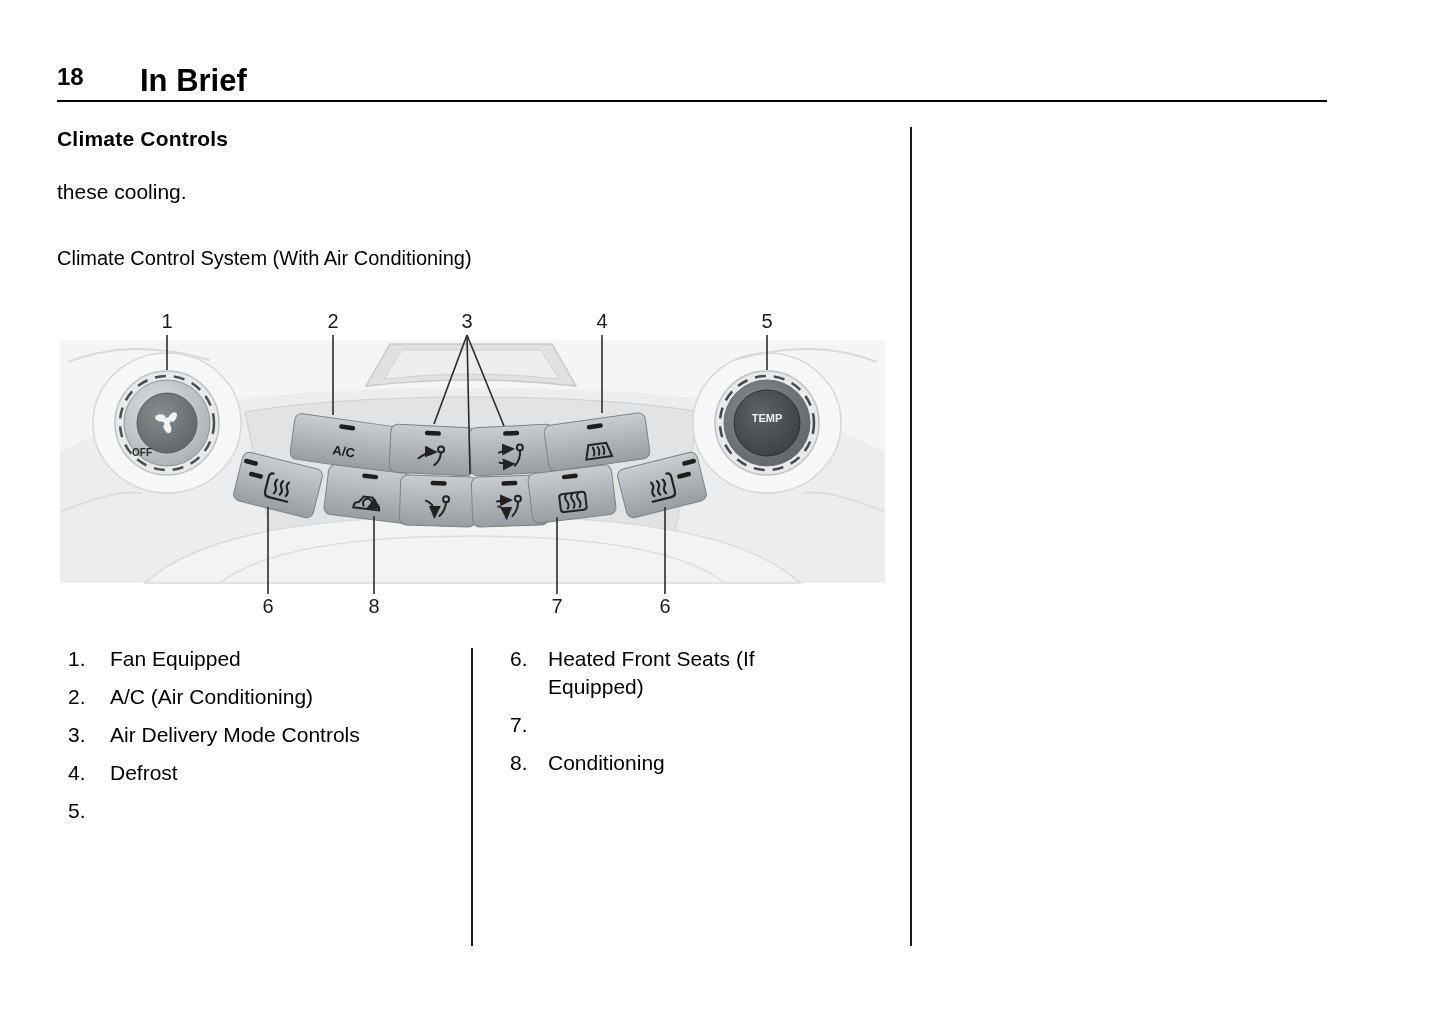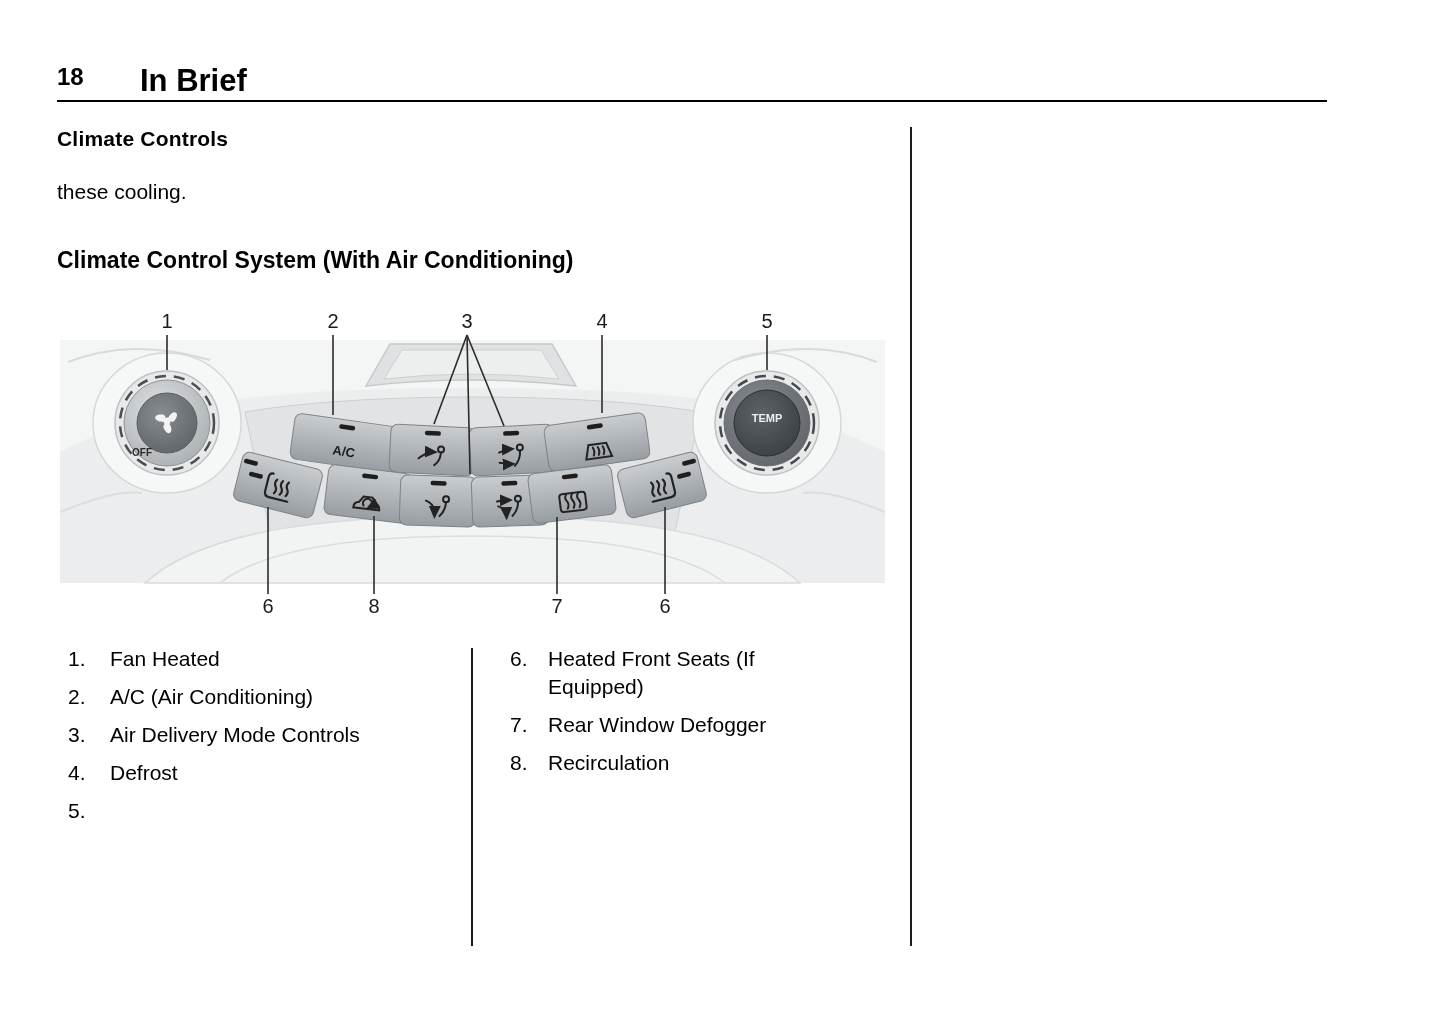--- a/index.html
+++ b/index.html
@@ -6,21 +6,21 @@
   html,body { background:#ffffff; }
   .page {
     position:relative; width:1445px; height:1026px; background:#ffffff;
     font-family:"Liberation Sans", sans-serif; color:#000; overflow:hidden;
   }
   .hdr-num { position:absolute; left:57px; top:63px; font-size:24px; font-weight:bold;text-align:right; }
   .hdr-sec { position:absolute; left:140px; top:63px; font-size:31px; font-weight:bold; }
   .hdr-rule { position:absolute; left:57px; top:100px; width:1270px; height:2px; background:#000; }
   .title { position:absolute; left:57px; top:127px; font-size:21px; font-weight:bold; letter-spacing:0.2px; }
   .intro { position:absolute; left:57px; top:178px; font-size:21px; line-height:27px; }
-  .subhead { position:absolute; left:57px; top:247px; font-size:23px; font-weight:bold; }
+  .subhead { position:absolute; left:57px; top:247px; font-size:20px; font-weight:normal; }
   .figure { position:absolute; left:60px; top:310px; width:825px; height:310px; }
   .legend-left  { position:absolute; left:68px;  top:645px; }
   .legend-right { position:absolute; left:510px; top:645px; }
   .legend-item { display:flex; font-size:21px; line-height:28px; margin-bottom:10px; }
   .legend-left  .legend-item .num { width:42px; flex:none; }
   .legend-right .legend-item .num { width:38px; flex:none; }
   .legend-item .lbl { max-width:250px; }
   .col-divider  { position:absolute; left:471px; top:648px; width:2px; height:298px; background:#1c1c1c; }
   .page-divider { position:absolute; left:910px; top:127px; width:2px; height:819px; background:#1c1c1c; }
 </style>
@@ -232,21 +232,21 @@
       <text x="208" y="303" text-anchor="middle">6</text>
       <text x="314" y="303" text-anchor="middle">8</text>
       <text x="497" y="303" text-anchor="middle">7</text>
       <text x="605" y="303" text-anchor="middle">6</text>
     </g>
   </svg>
 
   <div class="legend-left">
     <div class="legend-item">
       <span class="num">1.</span>
-      <span class="lbl">Fan Heated</span>
+      <span class="lbl">Fan Equipped</span>
     </div>
     <div class="legend-item">
       <span class="num">2.</span>
       <span class="lbl">A/C (Air Conditioning)</span>
     </div>
     <div class="legend-item">
       <span class="num">3.</span>
       <span class="lbl">Air Delivery Mode Controls</span>
     </div>
     <div class="legend-item">
@@ -258,24 +258,23 @@
     </div>
   </div>
 
   <div class="legend-right">
     <div class="legend-item">
       <span class="num">6.</span>
       <span class="lbl">Heated Front Seats (If Equipped)</span>
     </div>
     <div class="legend-item">
       <span class="num">7.</span>
-      <span class="lbl">Rear Window Defogger</span>
     </div>
     <div class="legend-item">
       <span class="num">8.</span>
-      <span class="lbl">Recirculation</span>
+      <span class="lbl">Conditioning</span>
     </div>
   </div>
 
   <div class="col-divider"></div>
   <div class="page-divider"></div>
 
 </div>
 
 </body></html>

